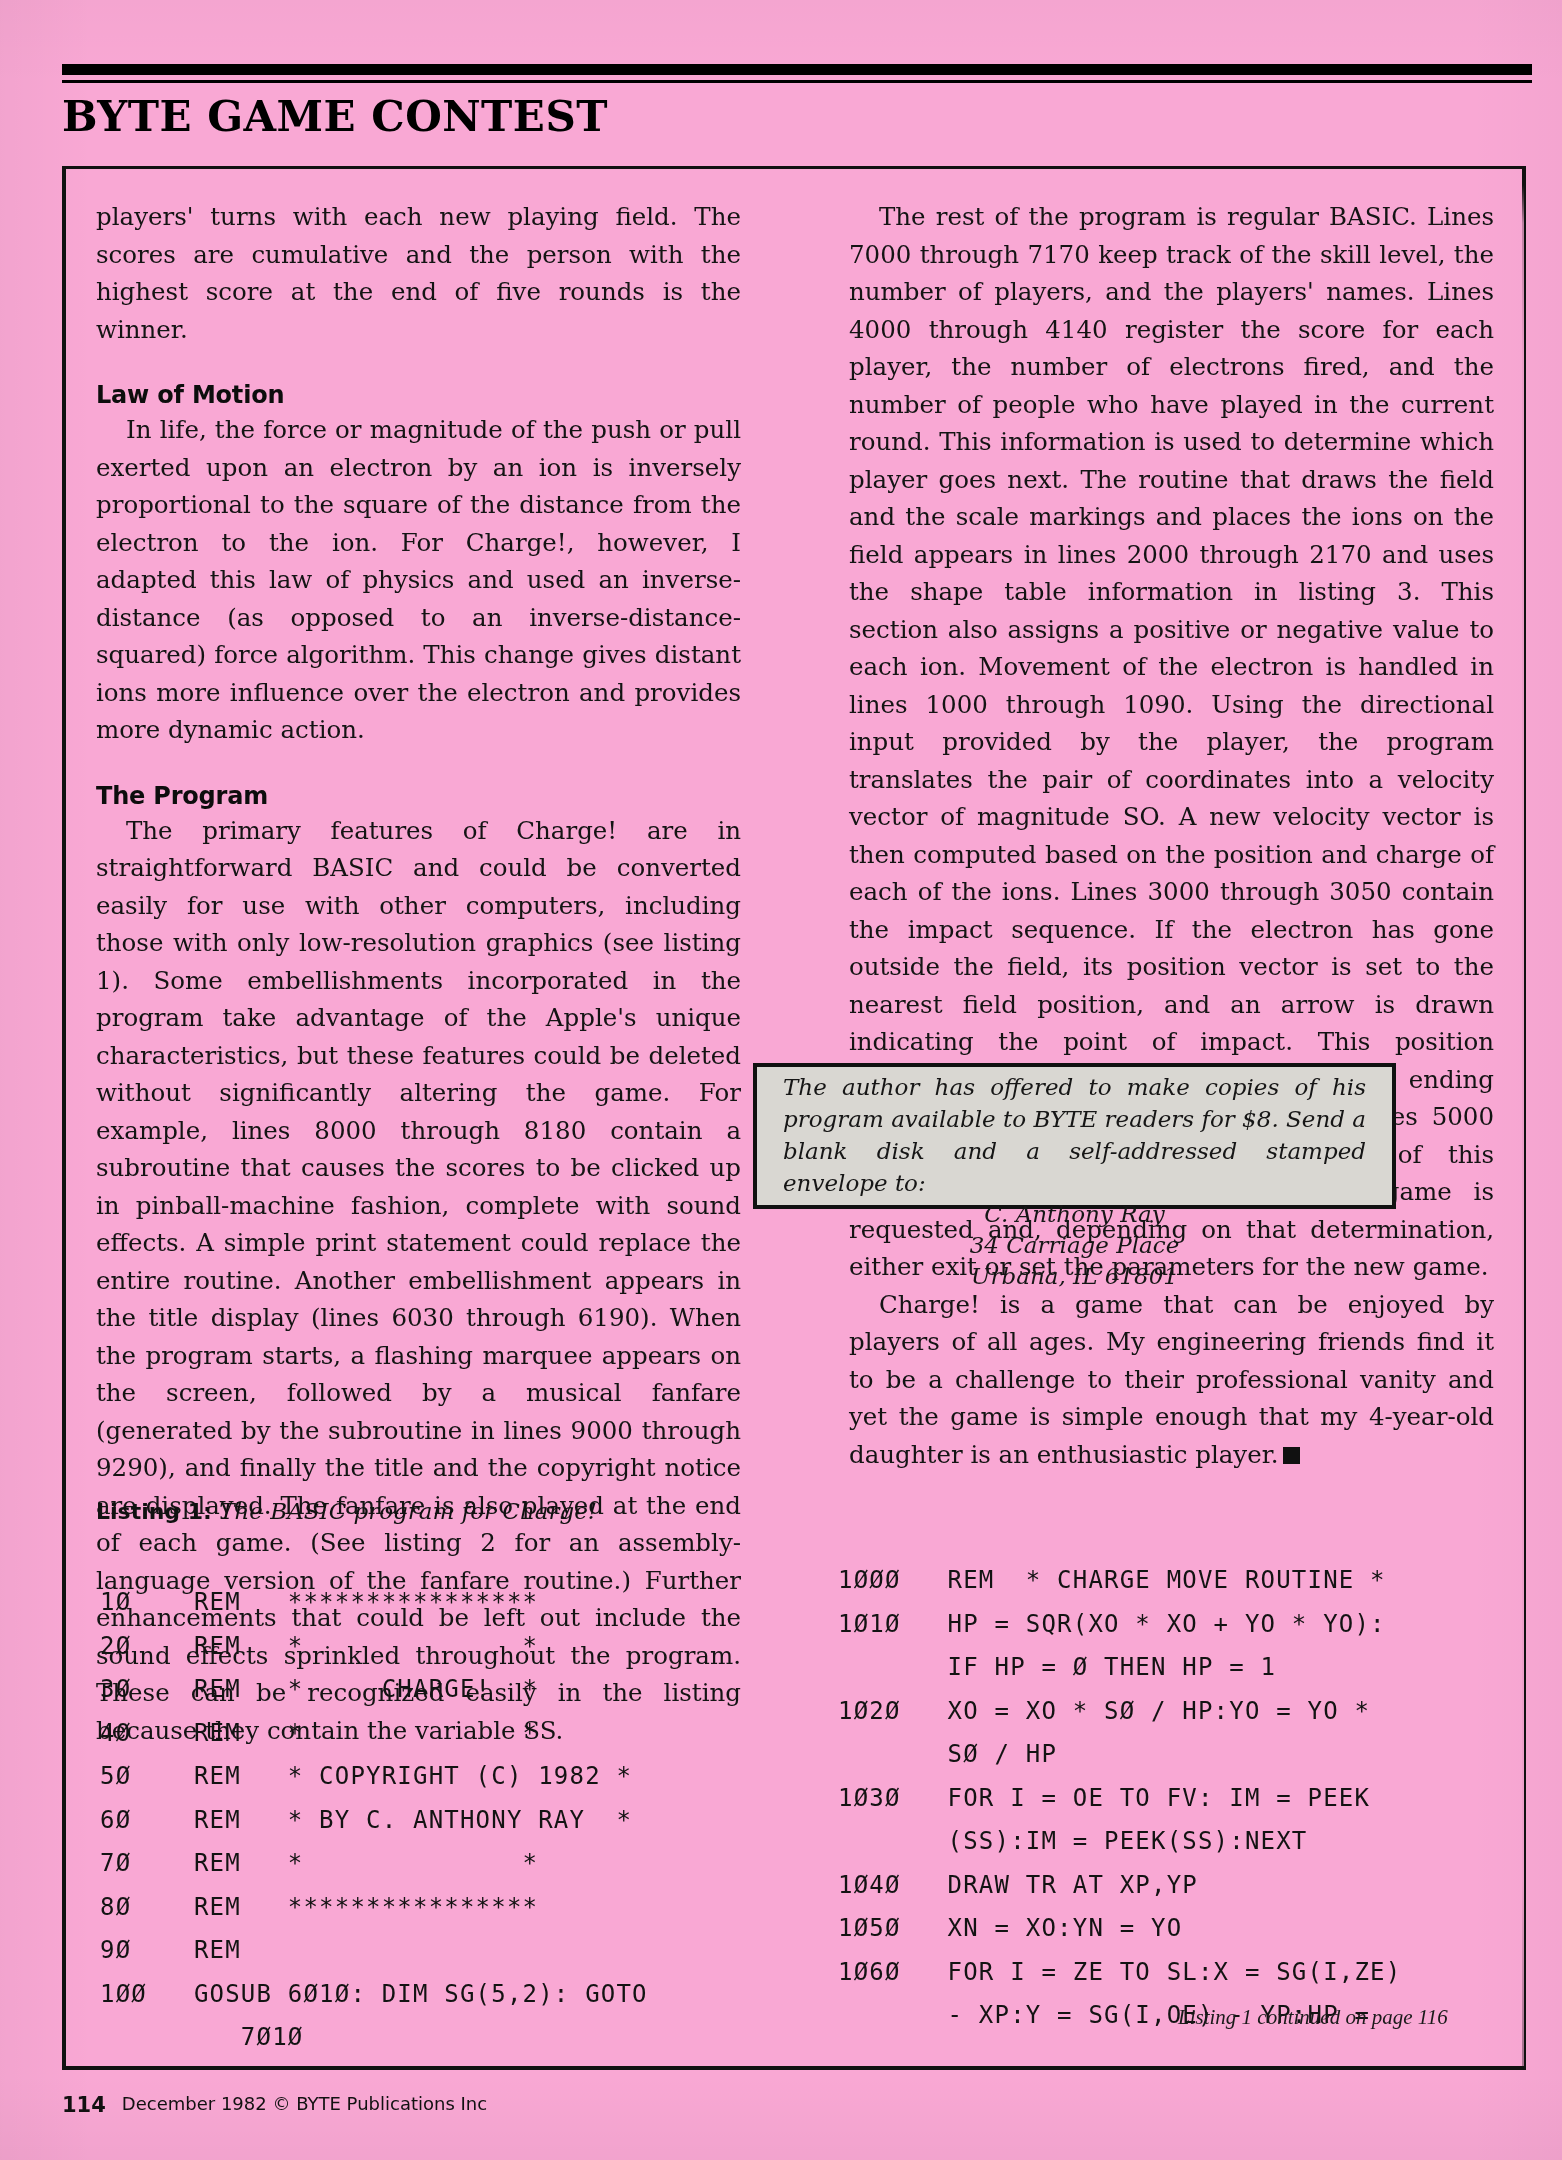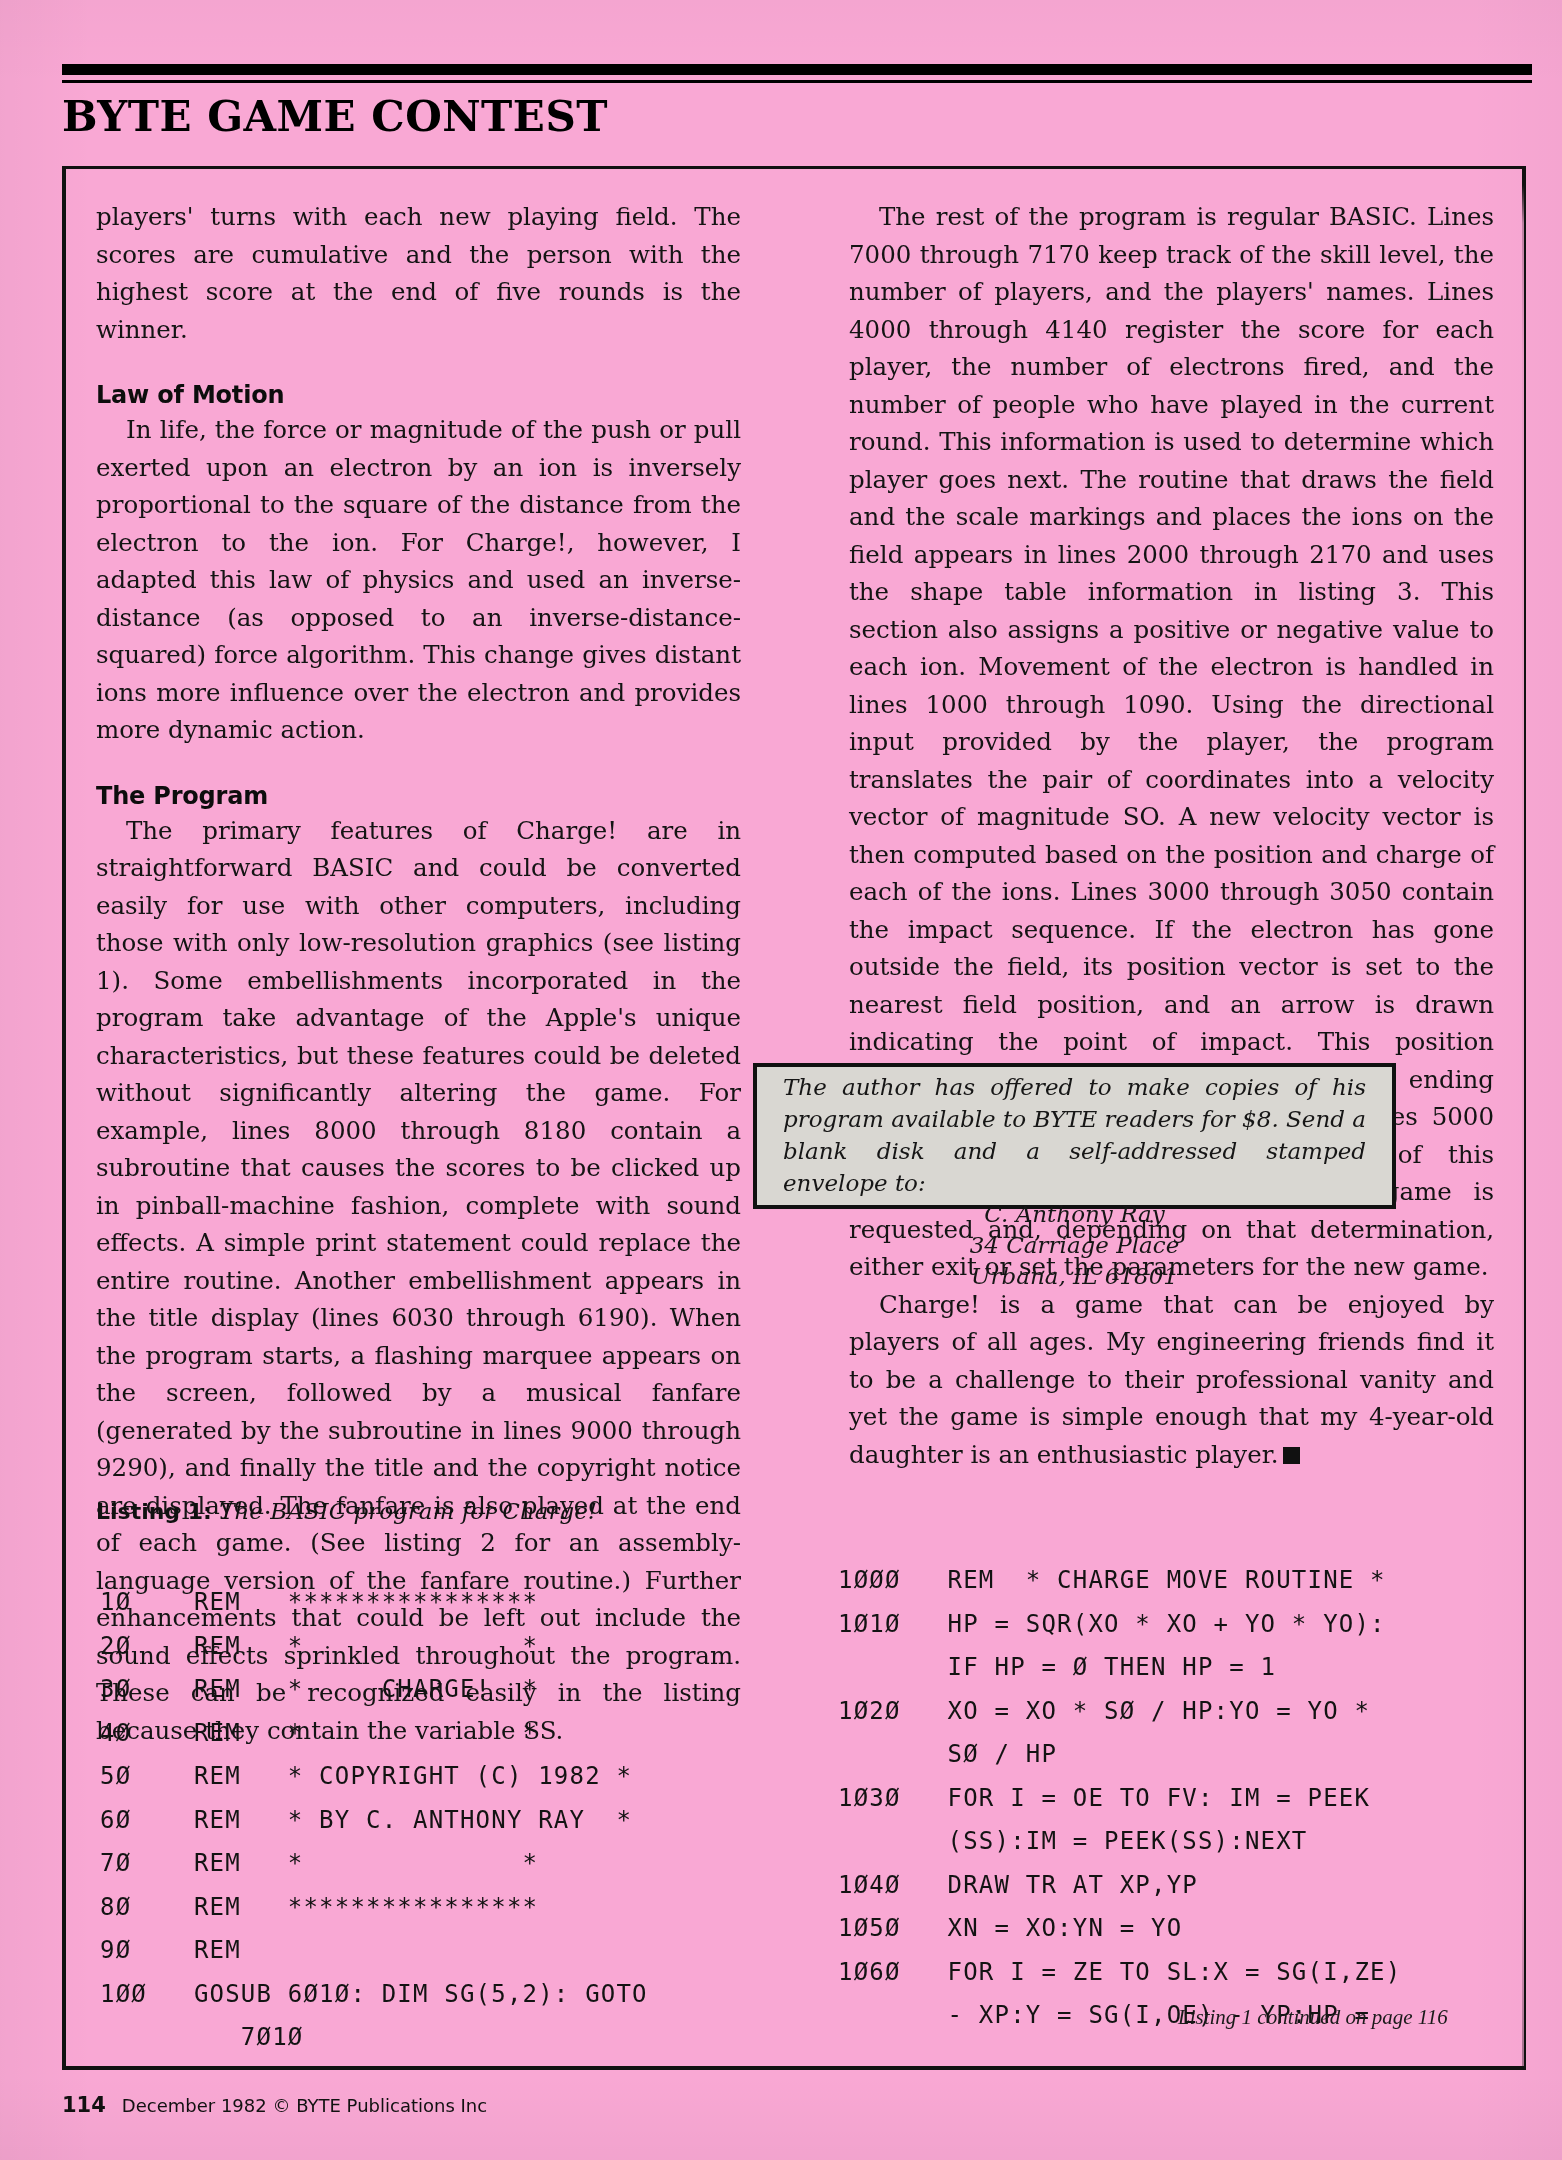--- a/index.html
+++ b/index.html
@@ -153,21 +153,21 @@
   }
 
   
   .footer{
     position:absolute;
     left:62px; top:2093px;
     font-family:"DejaVu Sans", sans-serif;
     font-size:19px;
     color:#111;
     display:flex;
-    align-items:center;
+    align-items:flex-start;
     gap:16px;
   }
   .footer .pnum{ font-weight:bold; font-size:21px; }
   .footer .meta{ font-size:18px; }
 </style>
 </head>
 <body>
 
 <div class="page">
   <div class="paper-grain"></div>

